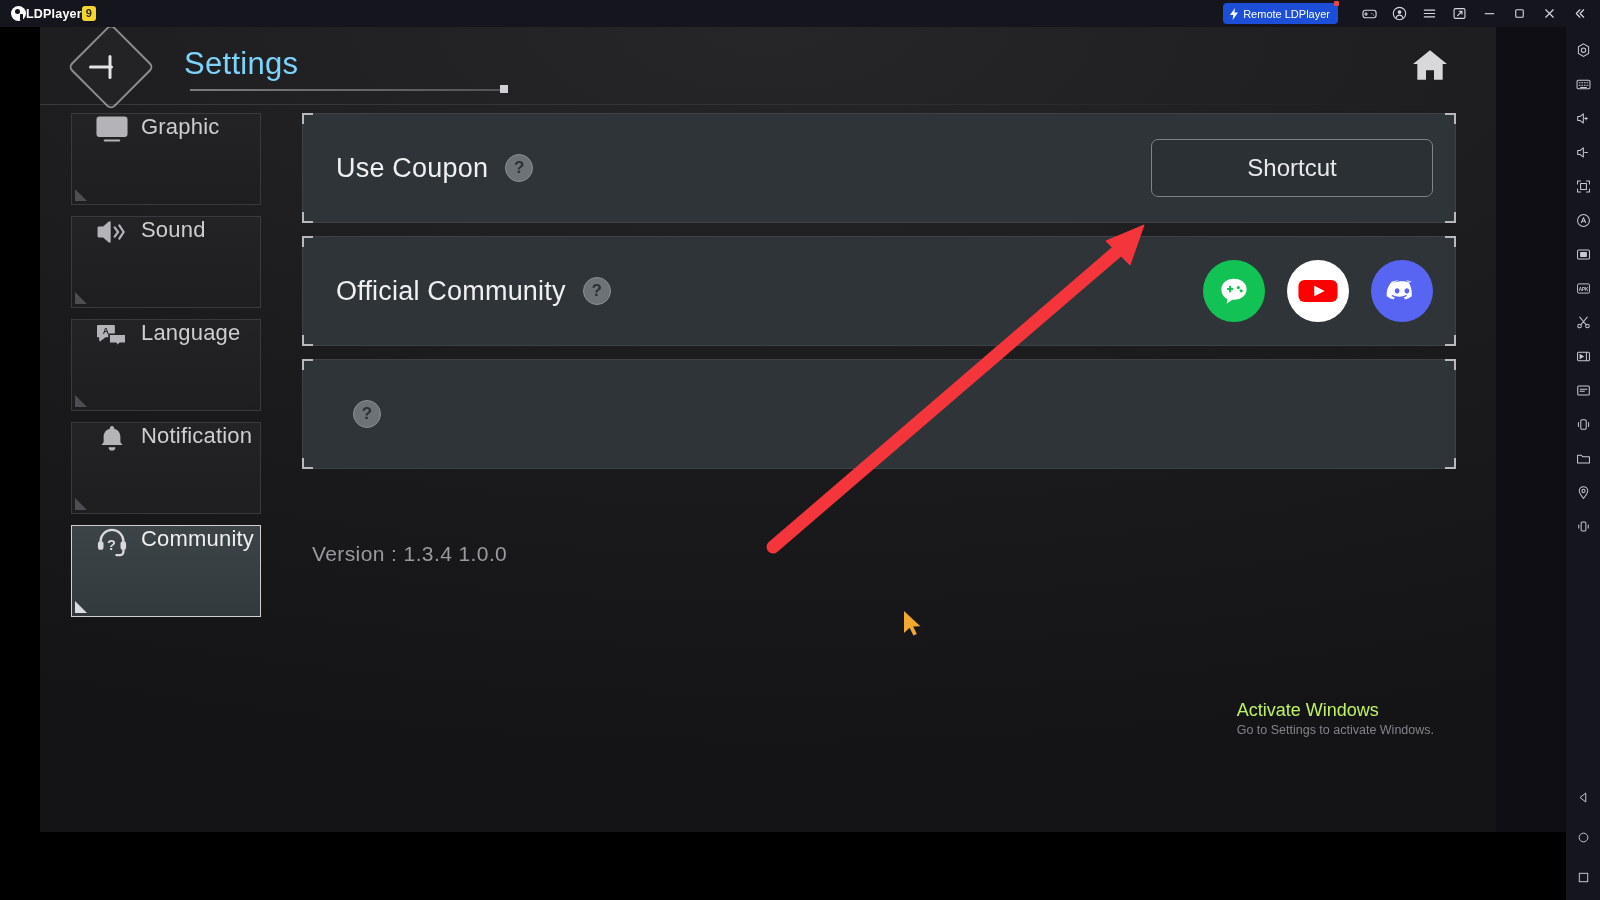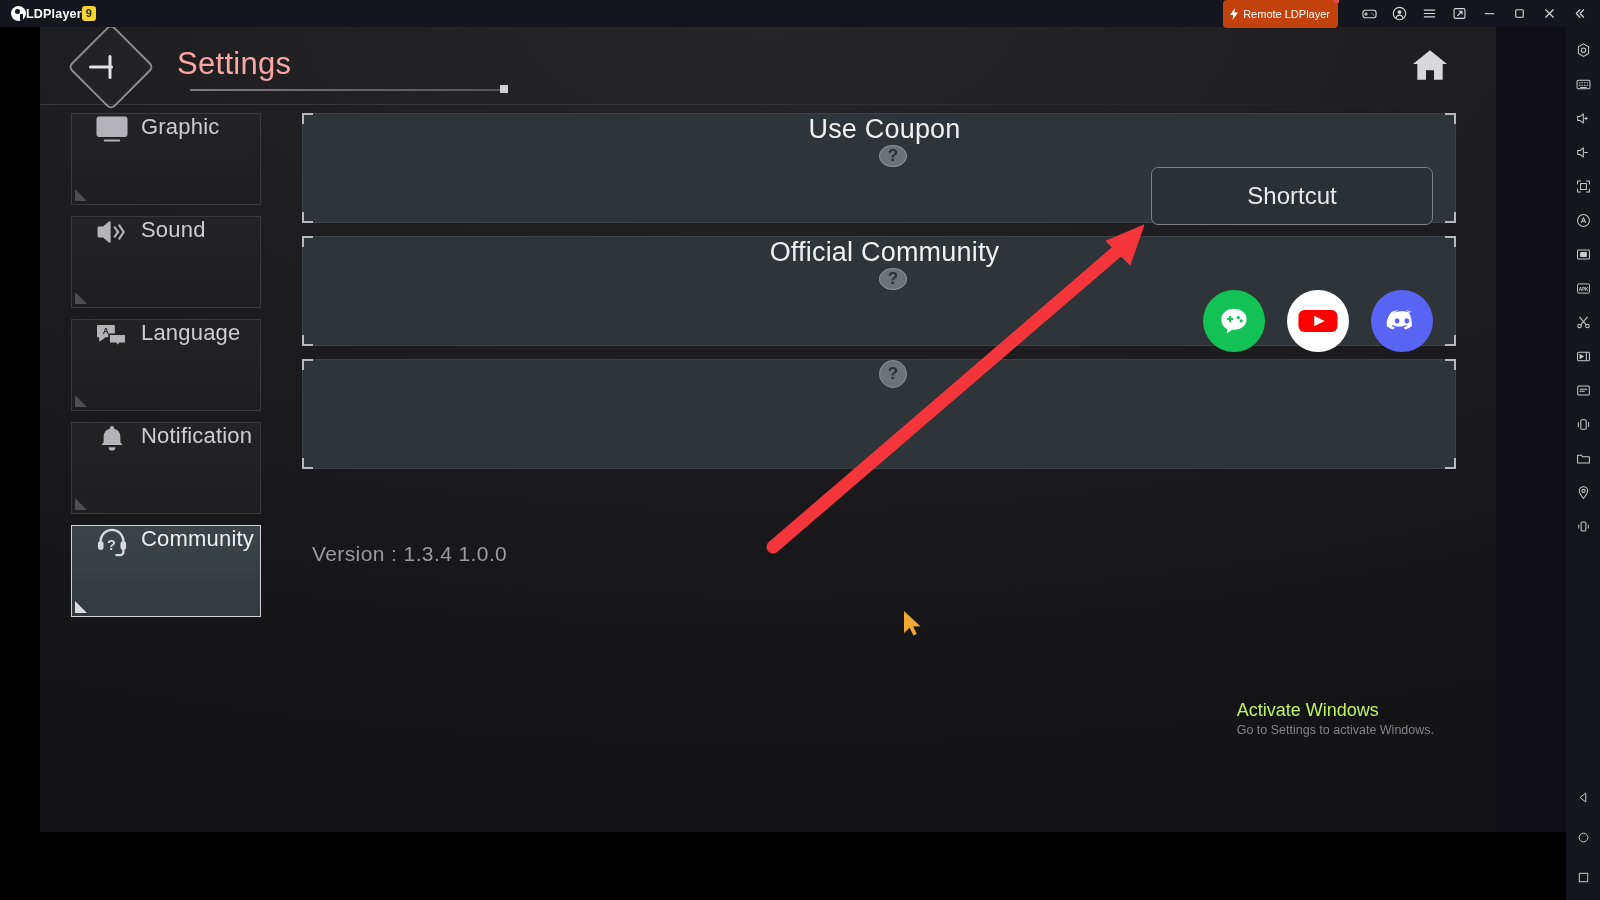--- a/index.html
+++ b/index.html
@@ -54,24 +54,24 @@
     line-height: 14px;
   }
 
   .tb-right {
     margin-left: auto;
     display: flex; align-items: center; gap: 0px;
     padding-right: 6px; height: 27px;
   }
   .remote-pill {
     display: flex; align-items: center; gap: 4px;
-    background: #c2410c; color: #fff;
+    background: #1d4ed8; color: #fff;
     font-size: 11px;
     border-radius: 4px;
-    height: 28px; padding: 0 8px 0 6px;
+    height: 21px; padding: 0 8px 0 6px;
     margin-right: 16px;
     position: relative;
   }
   .remote-pill .dot-new {
     position: absolute; right: -1px; top: -2px;
     width: 5px; height: 5px; background: #e2484b; border-radius: 1px;
   }
   .tb-icon {
     width: 30px; height: 27px;
     display: flex; align-items: center; justify-content: center;
@@ -137,22 +137,22 @@
     transform: translate(-50%,-50%) rotate(-45deg) translate(-1px, 0);
     border-radius: 2px;
   }
   .back-diamond:after {
     content:""; position:absolute; left:50%; top:50%;
     width: 3px; height: 24px; background:#e4e4e6;
     transform: translate(-50%,-50%) rotate(45deg) translate(0, 10px);
     border-radius: 2px;
   }
   .page-title {
-    position: absolute; left: 137px; top: 19px;
-    font-size: 31px; color: #fca5a5; letter-spacing: .3px;
+    position: absolute; left: 144px; top: 19px;
+    font-size: 31px; color: #7dd3fc; letter-spacing: .3px;
   }
   .title-rule {
     position: absolute; left: 150px; top: 62px; width: 310px; height: 2px;
     background: linear-gradient(90deg, rgba(200,200,205,.55), rgba(200,200,205,.30));
   }
   .title-rule:after {
     content:""; position:absolute; right:-8px; top:-4px;
     width:8px; height:8px; background:#cfcfd4;
   }
   .home-btn {
@@ -198,21 +198,20 @@
     position: absolute; left: 262px; top: 86px; right: 40px;
   }
   .panel {
     position: relative;
     height: 110px;
     margin-bottom: 13px;
     background: #2e3438;
     border: 1px solid rgba(255,255,255,.07);
     display: flex; align-items: center;
     padding: 0 22px 0 33px;
-    flex-direction: column;
   }
   .panel .c {
     position: absolute; width: 11px; height: 11px;
     border-color: #b9b9bd; border-style: solid; border-width: 0;
   }
   .panel .c.tl { left:-1px; top:-1px; border-left-width:2px; border-top-width:2px; }
   .panel .c.bl { left:-1px; bottom:-1px; border-left-width:2px; border-bottom-width:2px; }
   .panel .c.tr { right:-1px; top:-1px; border-right-width:2px; border-top-width:2px; }
   .panel .c.br { right:-1px; bottom:-1px; border-right-width:2px; border-bottom-width:2px; }
 

